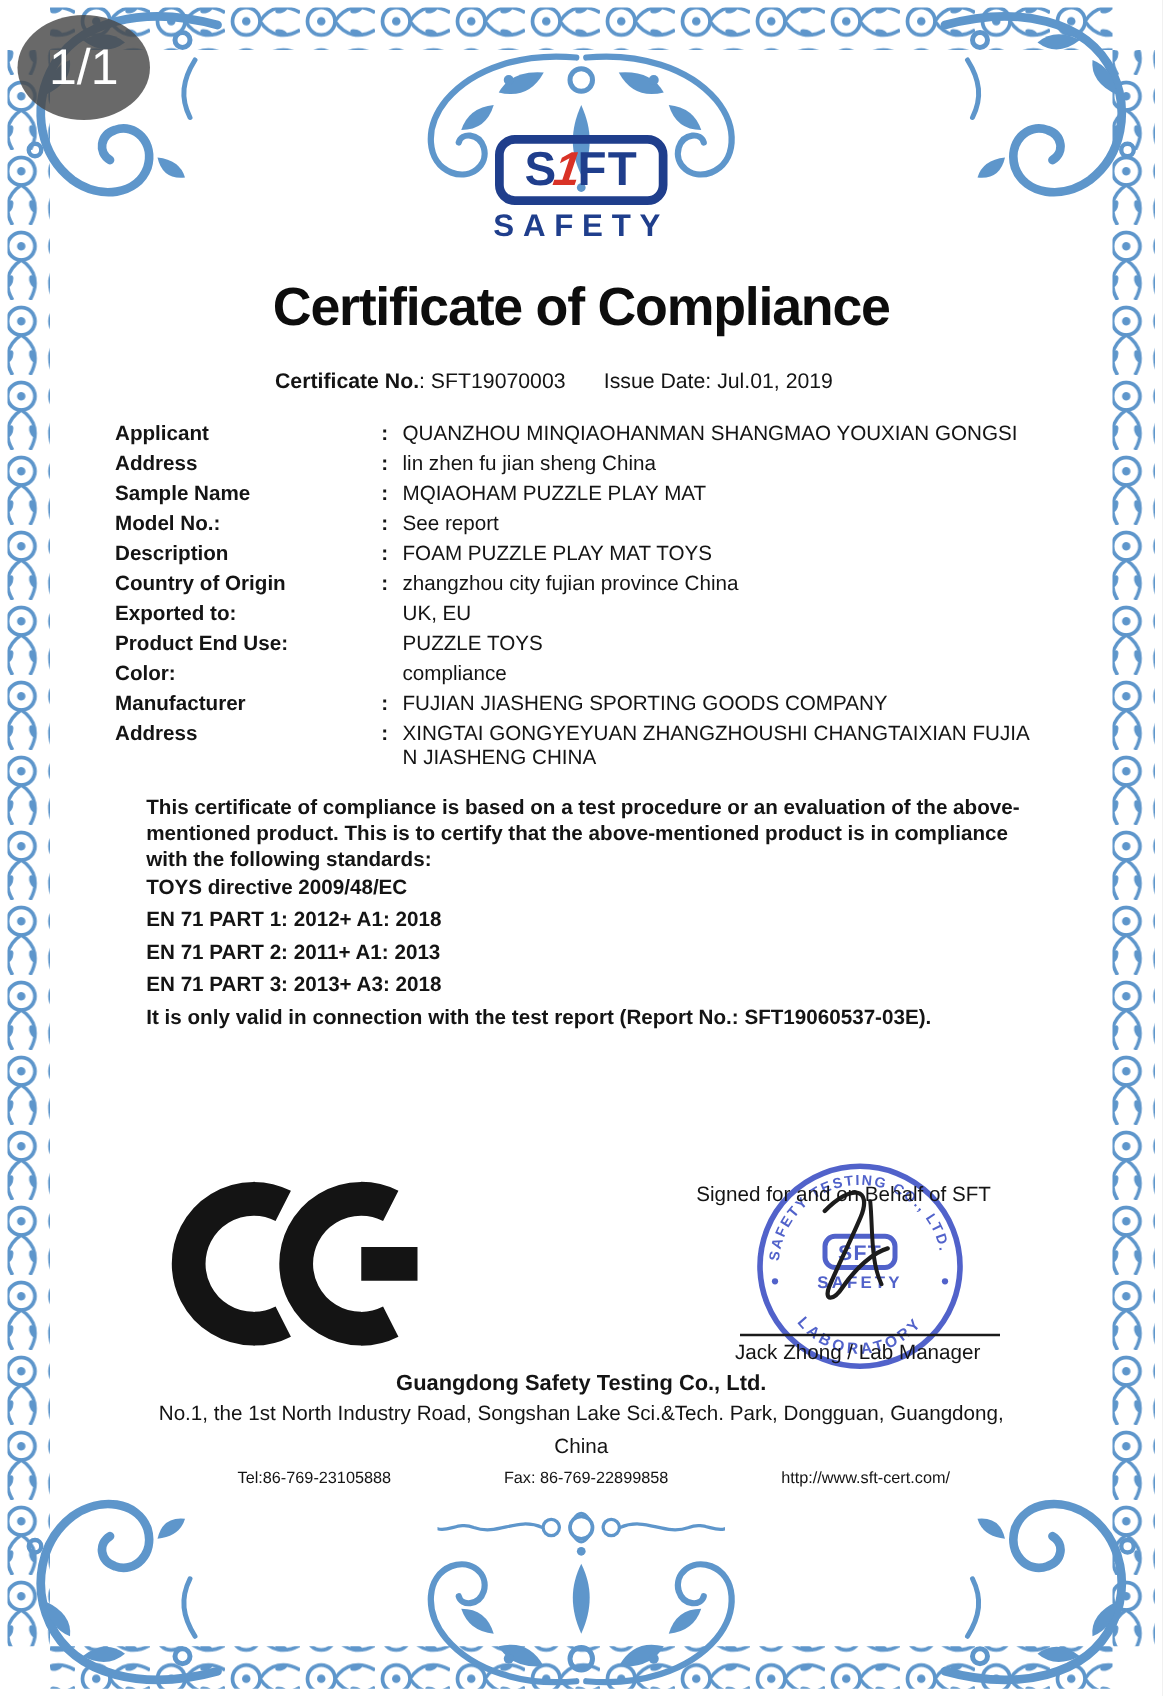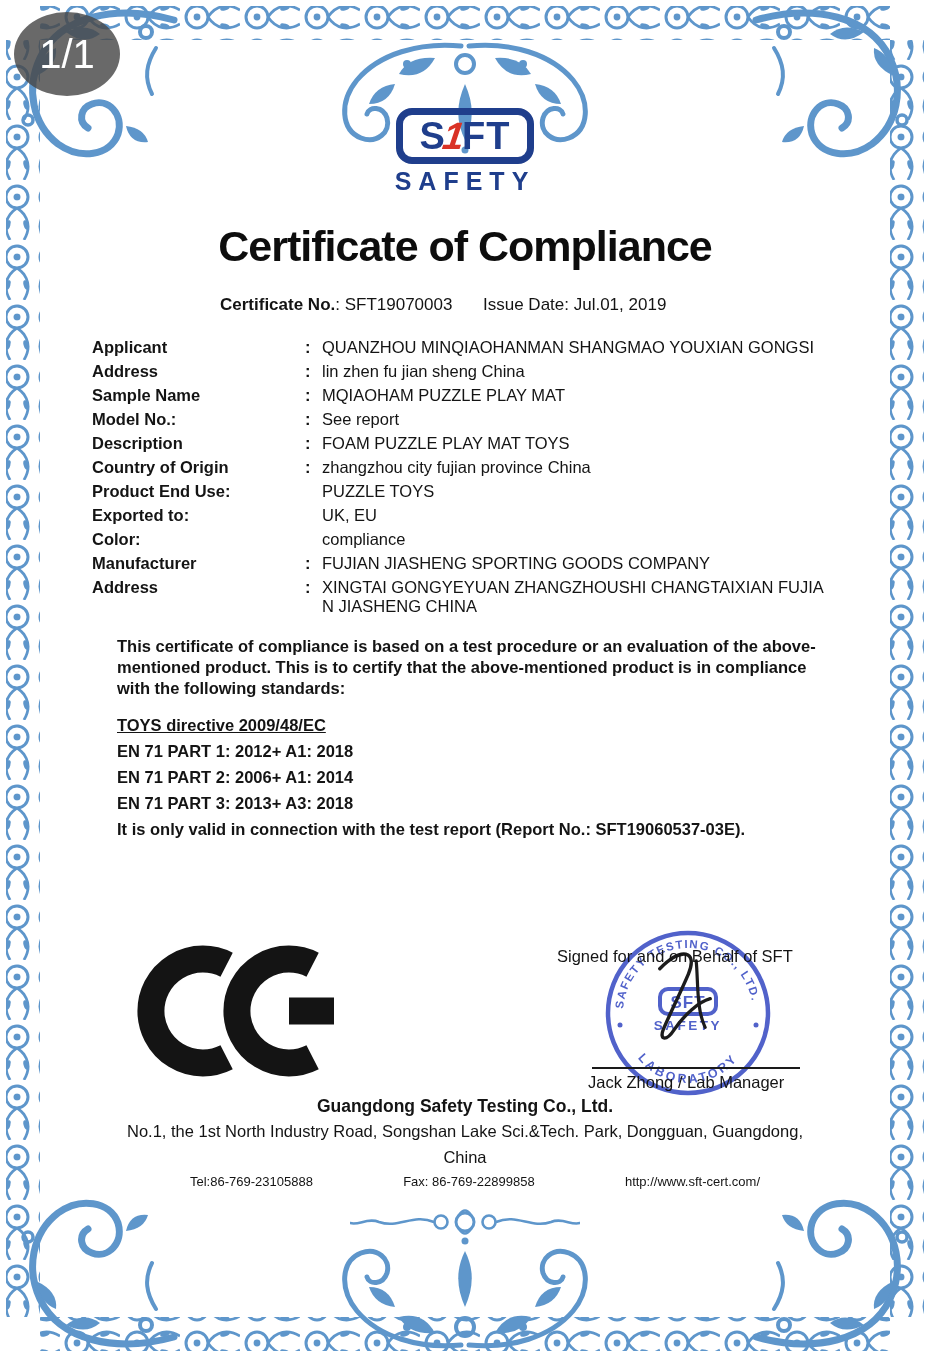--- a/index.html
+++ b/index.html
@@ -45,21 +45,21 @@
   
   .fields{position:absolute;left:92px;top:338px;width:770px;font-size:16.5px;line-height:19px;}
   .frow{display:grid;grid-template-columns:213px 17px 1fr;margin-bottom:5px;}
   .flabel{font-weight:bold;}
   .fsep{font-weight:bold;}
   .fvalue{}
 
   
   .statement{position:absolute;left:117px;top:636px;width:706px;font-size:16.5px;font-weight:bold;line-height:21px;}
   .standard{margin-top:6px;line-height:20px;}
-  .standard.first{margin-top:16px;text-decoration:underline;}
+  .standard.first{margin-top:1px;}
   .validity{margin-top:6px;line-height:20px;}
 
   
   .ce-svg{position:absolute;left:133px;top:937px;}
 
   
   .signed-for{position:absolute;left:557px;top:947px;font-size:16.5px;z-index:3;}
   .stamp-svg{position:absolute;left:603px;top:928px;z-index:2;}
   .sig-line{position:absolute;left:592px;top:1067px;width:208px;border-top:2px solid #1a1a1a;z-index:3;}
   .sig-name{position:absolute;left:588px;top:1073px;font-size:16.5px;z-index:3;}
@@ -191,28 +191,28 @@
         <div class="flabel">Description</div>
         <div class="fsep">:</div>
         <div class="fvalue">FOAM PUZZLE PLAY MAT TOYS</div>
       </div>
       <div class="frow">
         <div class="flabel">Country of Origin</div>
         <div class="fsep">:</div>
         <div class="fvalue">zhangzhou city fujian province China</div>
       </div>
       <div class="frow">
+        <div class="flabel">Exported to:</div>
+        <div class="fsep"></div>
+        <div class="fvalue">UK, EU</div>
+      </div>
+      <div class="frow">
         <div class="flabel">Product End Use:</div>
         <div class="fsep"></div>
         <div class="fvalue">PUZZLE TOYS</div>
-      </div>
-      <div class="frow">
-        <div class="flabel">Exported to:</div>
-        <div class="fsep"></div>
-        <div class="fvalue">UK, EU</div>
       </div>
       <div class="frow">
         <div class="flabel">Color:</div>
         <div class="fsep"></div>
         <div class="fvalue">compliance</div>
       </div>
       <div class="frow">
         <div class="flabel">Manufacturer</div>
         <div class="fsep">:</div>
         <div class="fvalue">FUJIAN JIASHENG SPORTING GOODS COMPANY</div>
@@ -224,21 +224,21 @@
           <div>XINGTAI GONGYEYUAN ZHANGZHOUSHI CHANGTAIXIAN FUJIA</div>
           <div>N JIASHENG CHINA</div>
         </div>
       </div>
     </div>
 
     <div class="statement">
       <div>This certificate of compliance is based on a test procedure or an evaluation of the above-mentioned product. This is to certify that the above-mentioned product is in compliance with the following standards:</div>
       <div class="standard first">TOYS directive 2009/48/EC</div>
       <div class="standard">EN 71 PART 1: 2012+ A1: 2018</div>
-      <div class="standard">EN 71 PART 2: 2006+ A1: 2014</div>
+      <div class="standard">EN 71 PART 2: 2011+ A1: 2013</div>
       <div class="standard">EN 71 PART 3: 2013+ A3: 2018</div>
       <div class="validity">It is only valid in connection with the test report (Report No.: SFT19060537-03E).</div>
     </div>
 
     <svg class="ce-svg" width="218" height="148" viewBox="0 0 218 148" xmlns="http://www.w3.org/2000/svg" aria-label="CE">
       <path d="M93.6,27.7 A52,52 0 1 0 93.6,120.3" fill="none" stroke="#141414" stroke-width="27"></path>
       <path d="M179.6,27.7 A52,52 0 1 0 179.6,120.3" fill="none" stroke="#141414" stroke-width="27"></path>
       <line x1="156" y1="74" x2="201" y2="74" stroke="#141414" stroke-width="27"></line>
     </svg>
 

